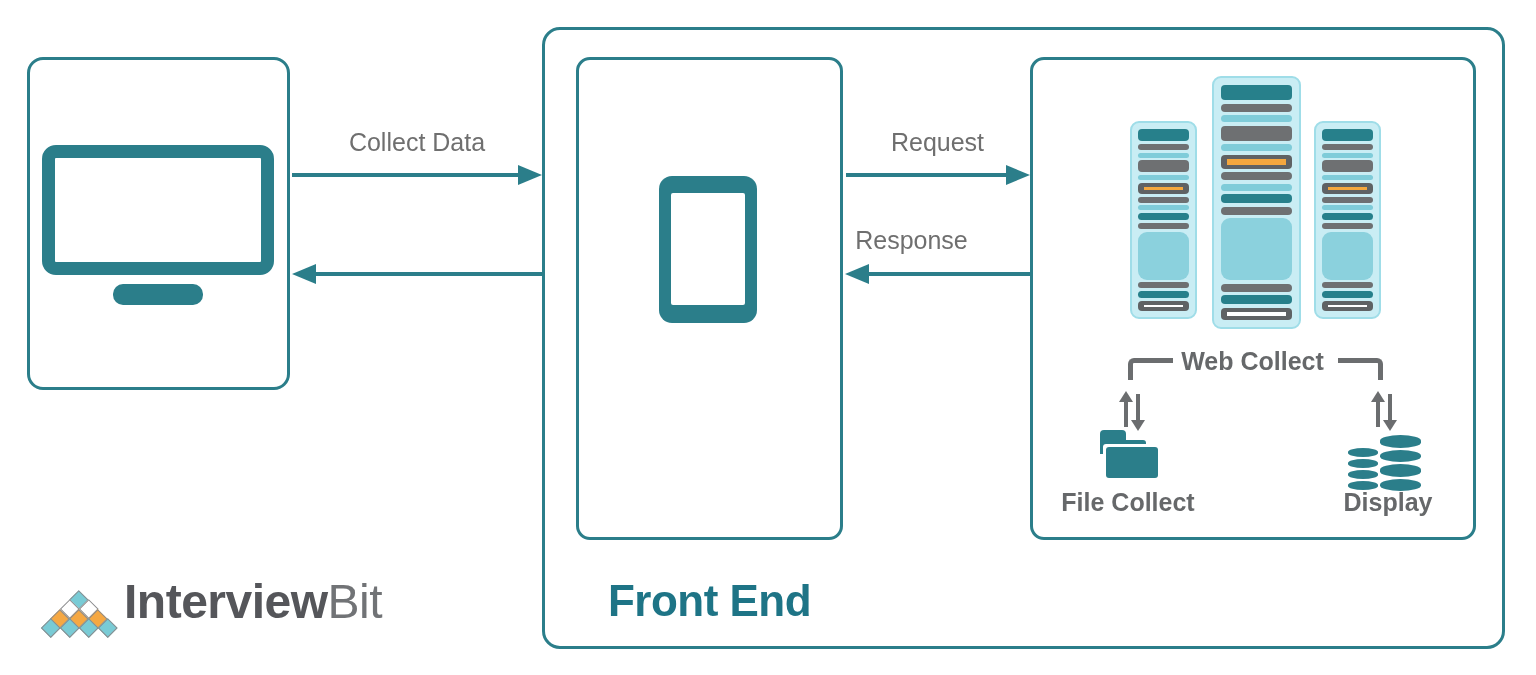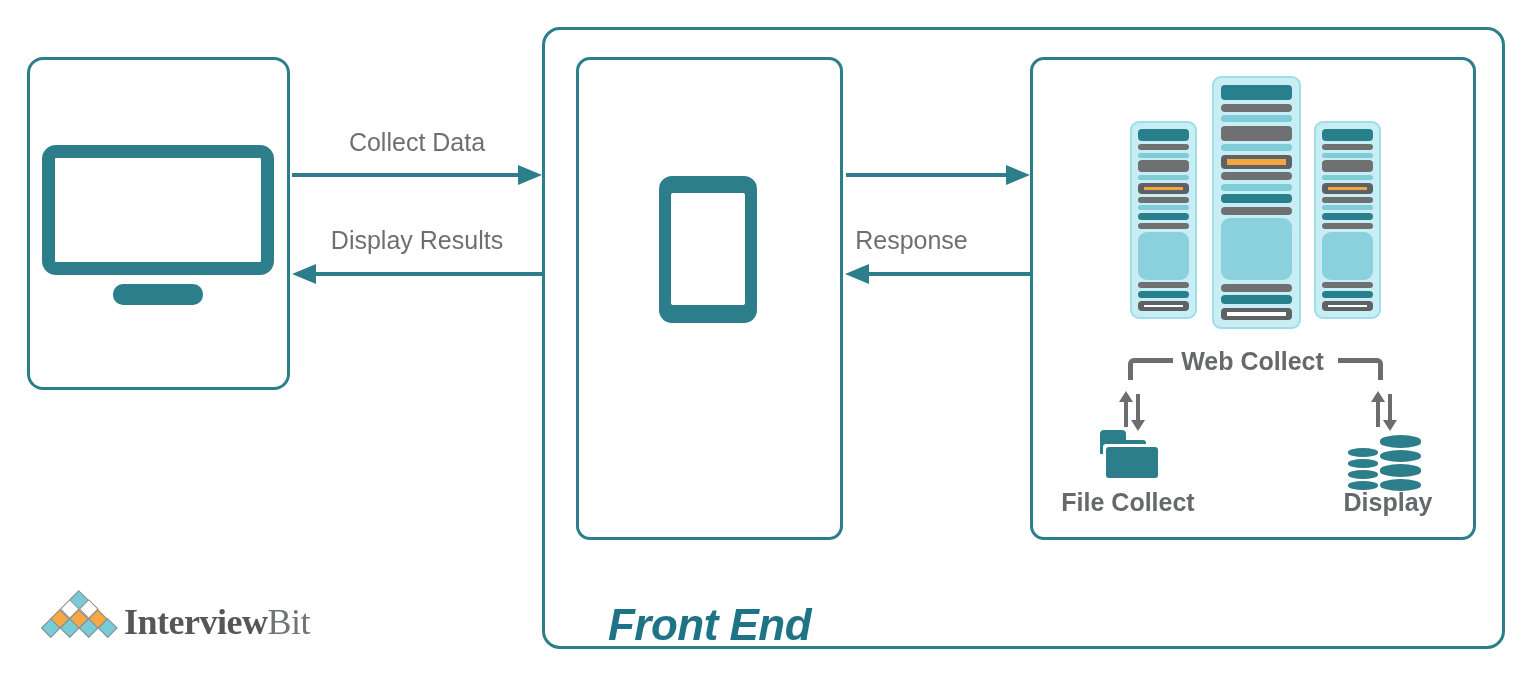--- a/index.html
+++ b/index.html
@@ -75,50 +75,50 @@
   .db-stack.sm{left:315px;top:388px;width:30px;height:42px;}
   .db-stack.lg{left:347px;top:375px;width:41px;height:56px;}
   .db-disc{flex:1;background:#2b7e8a;border-radius:50% / 45%;}
 
   
   .logo-mark{position:absolute;left:40px;top:590px;width:78px;height:50px;}
   .diamond{position:absolute;width:13.5px;height:13.5px;transform:rotate(45deg);border:1.6px solid #8a8b8d;box-sizing:border-box;background:#fff;}
   .diamond.teal{background:#79cbd5;}
   .diamond.orange{background:#f5a843;}
   .diamond.white{background:#ffffff;}
-  .logo-text{position:absolute;left:124px;top:601px;font-size:36px;letter-spacing:-0.5px;white-space:nowrap;font-family:Liberation Serif, serif;}
+  .logo-text{position:absolute;left:124px;top:574px;font-size:48px;letter-spacing:-0.5px;white-space:nowrap;}
   .brand-bold{font-weight:700;color:#55565a;}
   .brand-light{font-weight:400;color:#717376;}
 </style>
 </head>
 <body>
 
 <div class="canvas">
 
   <div class="outline-box client-box">
     <div class="monitor-screen"></div>
     <div class="monitor-stand"></div>
   </div>
 
   <div class="flow-label" style="left:292px;top:128px;width:250px;">Collect Data</div>
   <div class="h-line" style="left:292px;top:173px;width:226px;"></div>
   <div class="head-right" style="left:518px;top:165px;"></div>
 
-  <div class="flow-label" style="left:292px;top:226px;width:250px;">Display Results</div>
   <div class="h-line" style="left:316px;top:272px;width:227px;"></div>
   <div class="head-left" style="left:292px;top:264px;"></div>
 
   <div class="outline-box big-box"></div>
 
   <div class="outline-box fe-box">
     <div class="phone">
       <div class="phone-screen"></div>
     </div>
   </div>
 
+  <div class="flow-label" style="left:845px;top:128px;width:185px;">Request</div>
   <div class="h-line" style="left:846px;top:173px;width:160px;"></div>
   <div class="head-right" style="left:1006px;top:165px;"></div>
 
   <div class="flow-label" style="left:819px;top:226px;width:185px;">Response</div>
   <div class="h-line" style="left:869px;top:272px;width:161px;"></div>
   <div class="head-left" style="left:845px;top:264px;"></div>
 
   <div class="outline-box be-box">
     <div id="rack-group">
         <div class="rack small r0">
@@ -203,21 +203,21 @@
     </div>
     <div class="db-stack lg">
       <div class="db-disc"></div>
         <div class="db-disc"></div>
       <div class="db-disc"></div>
         <div class="db-disc"></div>
     </div>
     <div class="io-label" style="left:275px;top:428px;width:160px;">Display</div>
   </div>
 
-  <div class="section-title" style="left:576px;top:600px;width:267px;font-style:italic;">Front End</div>
+  <div class="section-title" style="left:576px;top:576px;width:267px;">Front End</div>
 
   <div class="logo-mark">
       <div class="diamond teal" style="left: 32.25px; top: 2.75px;"></div>
       <div class="diamond white" style="left: 22.75px; top: 12.25px;"></div>
       <div class="diamond white" style="left: 41.75px; top: 12.25px;"></div>
       <div class="diamond orange" style="left: 13.25px; top: 21.75px;"></div>
       <div class="diamond orange" style="left: 32.25px; top: 21.75px;"></div>
       <div class="diamond orange" style="left: 51.25px; top: 21.75px;"></div>
       <div class="diamond teal" style="left: 3.75px; top: 31.25px;"></div>
       <div class="diamond teal" style="left: 22.75px; top: 31.25px;"></div>

